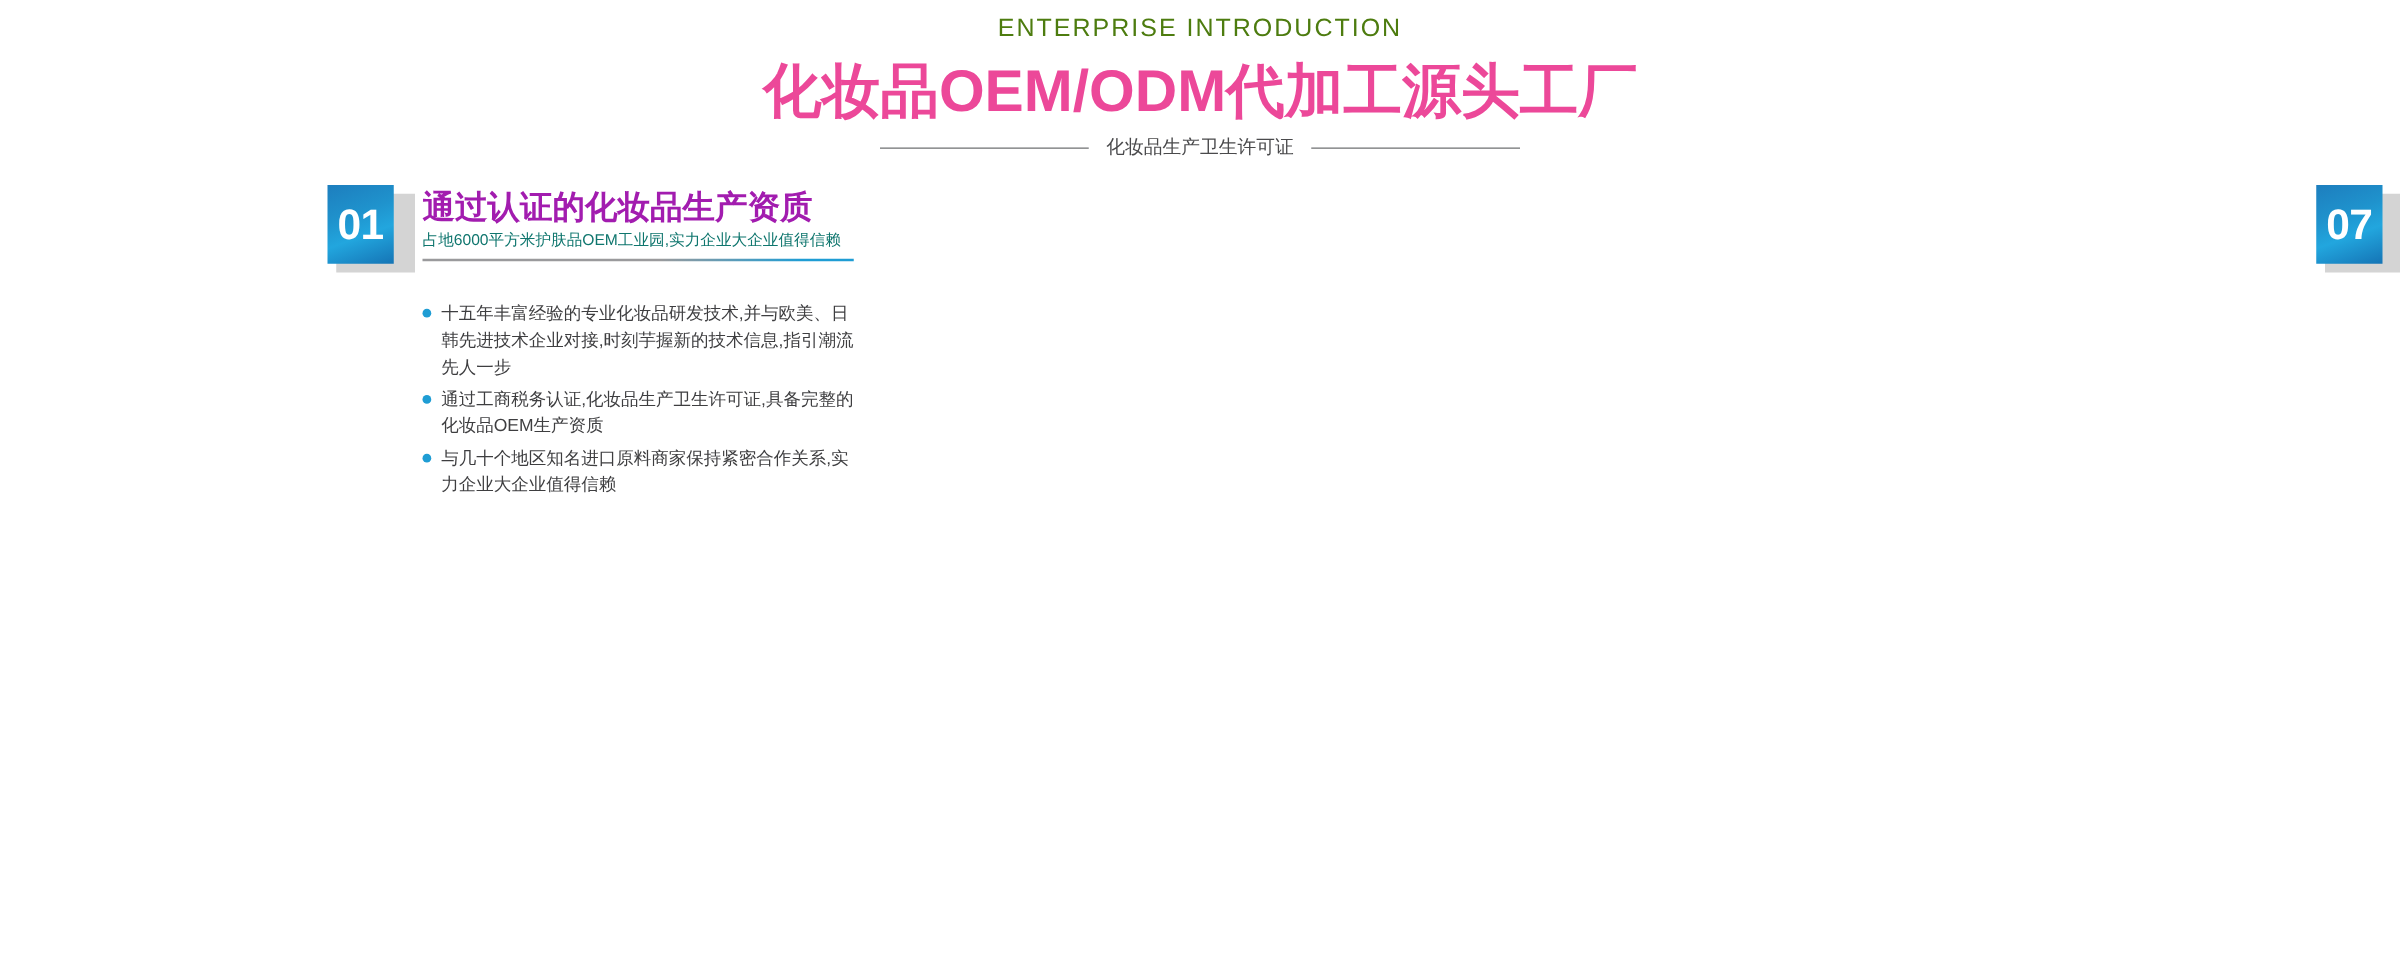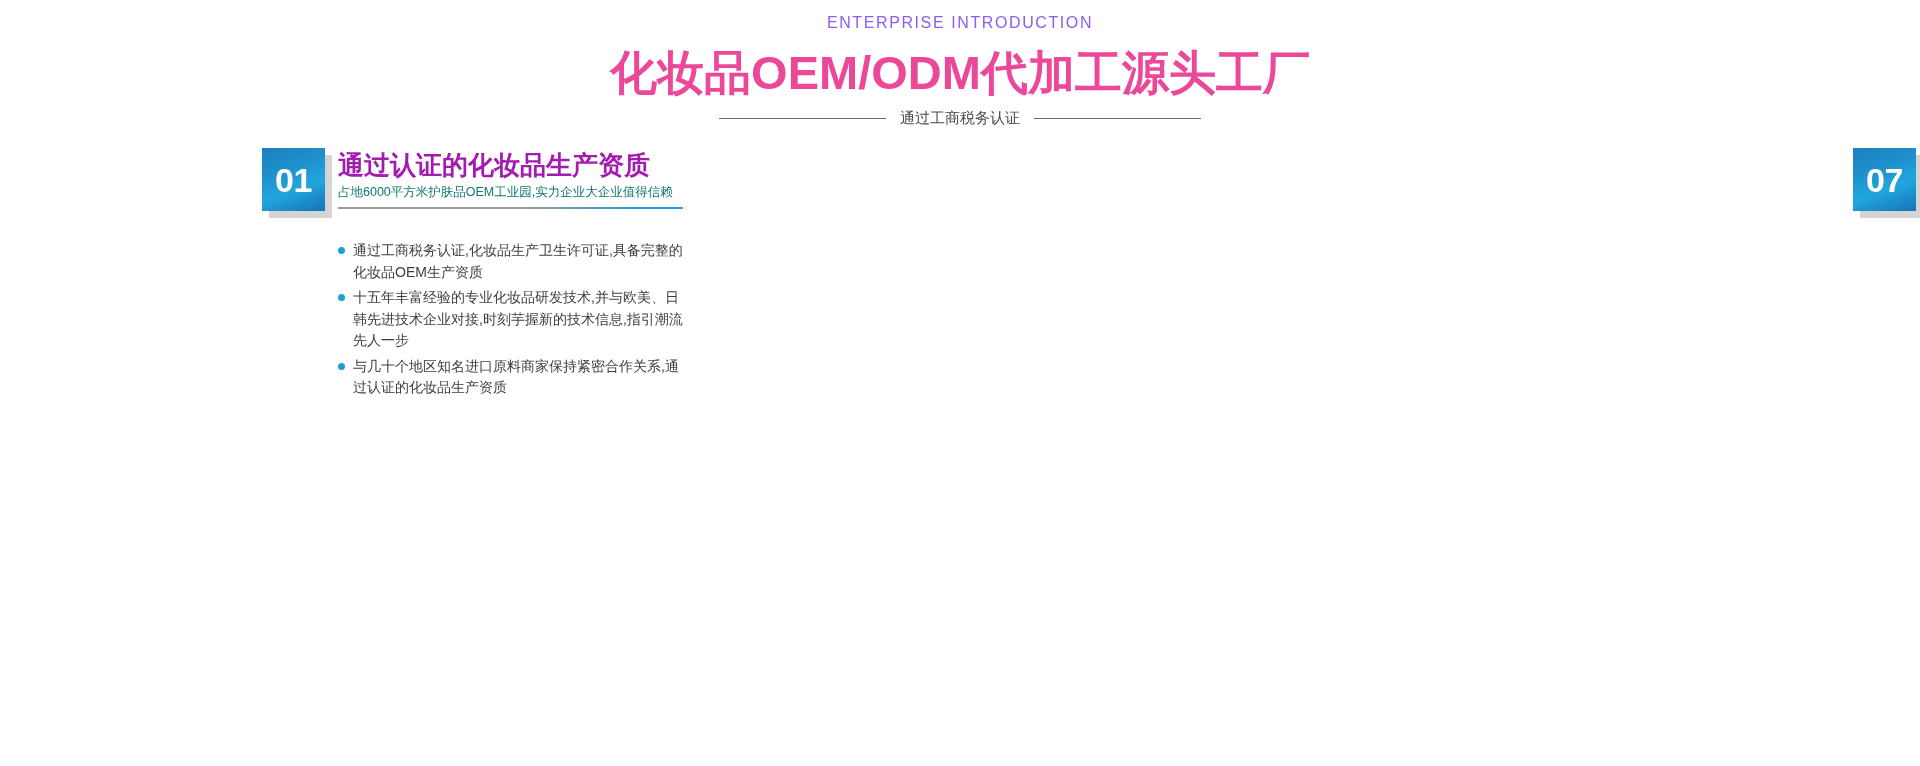--- a/index.html
+++ b/index.html
@@ -7,21 +7,21 @@
     width:1920px; height:766px;
     background:#ffffff;
     font-family:"Liberation Sans","DejaVu Sans",sans-serif;
     overflow:hidden;
   }
   .page { position:relative; width:1920px; height:766px; background:#fff; }
 
   
   .header { width:100%; padding-top:10px; text-align:center; }
   .eyebrow {
-    font-size:16px; letter-spacing:1.6px; color:#8b5cf6;
+    font-size:20px; letter-spacing:1.6px; color:#4d7c0f;
     font-weight:400; line-height:26px;
   }
   .main-title {
     margin-top:9px;
     font-size:47px; font-weight:bold; color:#ec4899;
     letter-spacing:0px; line-height:56px;
     white-space:nowrap;
   }
   .sub-row {
     margin-top:7px;
@@ -42,21 +42,21 @@
   
   .card { position:relative; }
   .card-head { display:flex; align-items:flex-start; }
 
   .badge-wrap { position:relative; width:70px; height:70px; flex:0 0 70px; }
   .badge-shadow {
     position:absolute; left:7px; top:7px; width:63px; height:63px;
     background:#d4d4d4;
   }
   .badge {
-    position:absolute; left:0; top:0; width:63px; height:63px;
+    position:absolute; left:0; top:0; width:53px; height:63px;
     background:linear-gradient(160deg,#1d7ebe 0%,#1f93cd 38%,#22a6de 62%,#1574b5 100%);
     display:flex; align-items:center; justify-content:center;
   }
   .badge-num {
     color:#ffffff; font-size:34px; font-weight:bold;
     letter-spacing:-0.5px; line-height:34px;
   }
 
   .head-text { margin-left:6px; padding-top:2px; }
   .card-title {
@@ -86,21 +86,21 @@
 </head>
 <body>
 
 <div class="page">
 
   <div class="header">
     <div class="eyebrow">ENTERPRISE INTRODUCTION</div>
     <div class="main-title">化妆品OEM/ODM代加工源头工厂</div>
     <div class="sub-row">
       <span class="sub-line"></span>
-      <span class="sub-text">通过工商税务认证</span>
+      <span class="sub-text">化妆品生产卫生许可证</span>
       <span class="sub-line"></span>
     </div>
   </div>
 
   <div class="grid">
 
     <div class="row one">
       <div class="cell left">
         <div class="card">
           <div class="card-head">
@@ -112,29 +112,29 @@
             </div>
             <div class="head-text">
               <div class="card-title">通过认证的化妆品生产资质</div>
               <div class="card-sub">占地6000平方米护肤品OEM工业园,实力企业大企业值得信赖</div>
               <div class="rule"></div>
             </div>
           </div>
           <div class="bullets">
             <div class="bullet">
               <span class="dot"></span>
+              <span class="btext">十五年丰富经验的专业化妆品研发技术,并与欧美、日韩先进技术企业对接,时刻芋握新的技术信息,指引潮流先人一步</span>
+            </div>
+            <div class="bullet">
+              <span class="dot"></span>
               <span class="btext">通过工商税务认证,化妆品生产卫生许可证,具备完整的化妆品OEM生产资质</span>
             </div>
             <div class="bullet">
               <span class="dot"></span>
-              <span class="btext">十五年丰富经验的专业化妆品研发技术,并与欧美、日韩先进技术企业对接,时刻芋握新的技术信息,指引潮流先人一步</span>
-            </div>
-            <div class="bullet">
-              <span class="dot"></span>
-              <span class="btext">与几十个地区知名进口原料商家保持紧密合作关系,通过认证的化妆品生产资质</span>
+              <span class="btext">与几十个地区知名进口原料商家保持紧密合作关系,实力企业大企业值得信赖</span>
             </div>
           </div>
         </div>
       </div>
 
       <div class="cell right">
         <div class="card">
           <div class="card-head">
             <div class="badge-wrap">
               <div class="badge-shadow"></div>

